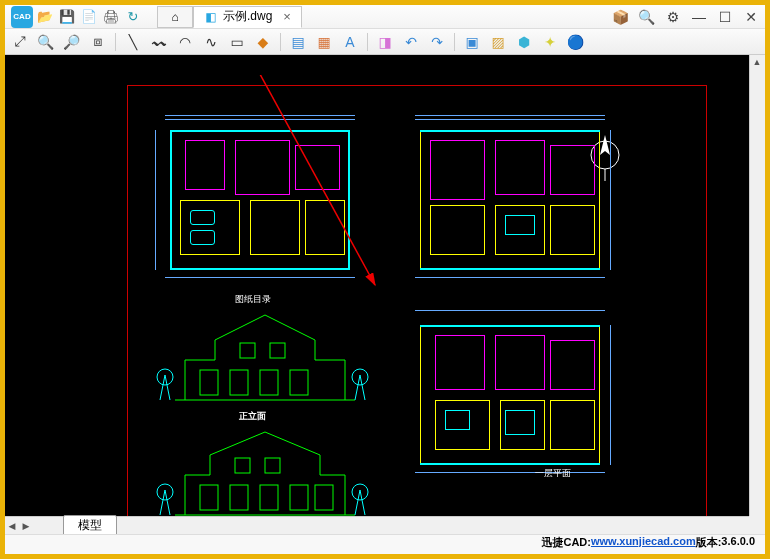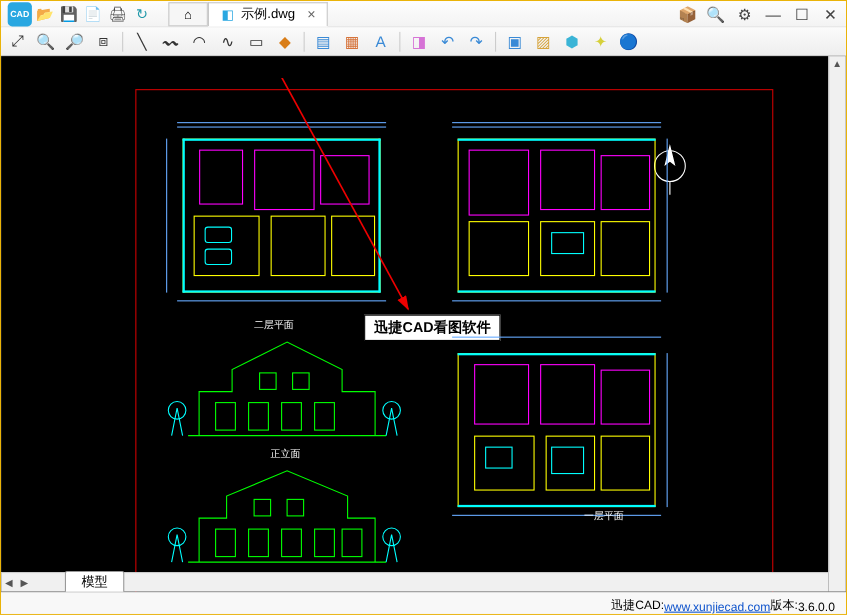--- a/index.html
+++ b/index.html
@@ -1,17 +1,17 @@
 <!DOCTYPE html>
 <html><head>
 <meta charset="utf-8">
 <style>
 * { box-sizing: border-box; margin: 0; padding: 0; }
 body { width: 770px; height: 559px; font-family: "Microsoft YaHei", Arial, sans-serif; font-size: 12px; background: #fff; overflow: hidden; }
-.window { width: 770px; height: 559px; display: flex; flex-direction: column; border: 1px solid #eab308; }
+.window { width: 770px; height: 559px; display: flex; flex-direction: column; border: 5px solid #eab308; }
 .titlebar { height: 24px; background: linear-gradient(#fdfdfd,#f3f3f3); display: flex; align-items: center; padding: 0 6px; border-bottom: 1px solid #ddd; gap: 4px; }
 .app-logo { width: 22px; height: 22px; background: #29a7e1; border-radius: 4px; display: flex; align-items: center; justify-content: center; color: #fff; font-size: 8px; font-weight: bold; }
 .tb-icons { display: flex; gap: 6px; align-items: center; }
 .tb-ico { width: 16px; height: 16px; display: inline-flex; align-items: center; justify-content: center; font-size: 13px; cursor: pointer; }
 .tabs { display: flex; align-items: center; margin-left: 12px; gap: 0; }
 .tab { height: 22px; padding: 0 10px; display: flex; align-items: center; gap: 5px; border: 1px solid #c7c7c7; background: #f6f6f6; font-size: 12px; cursor: pointer; }
 .tab.active { background: #fff; border-bottom-color: #fff; }
 .tab-ico { width: 14px; height: 14px; display: inline-flex; align-items: center; justify-content: center; }
 .tab-close { margin-left: 6px; font-size: 13px; color: #666; }
 .sys-btns { margin-left: auto; display: flex; gap: 10px; align-items: center; }
@@ -33,21 +33,21 @@
 .elev .cyan { stroke: #0ff; }
 .label-box { position: absolute; background: #fff; color: #000; padding: 2px 8px; font-size: 13px; font-weight: bold; border: 1px solid #000; }
 .clabel { position: absolute; color: #fff; font-size: 9px; }
 .arrow-svg { position: absolute; left: 0; top: 0; pointer-events: none; }
 .compass { position: absolute; right: 80px; top: 50px; }
 .scrollbar-v { position: absolute; right: 0; top: 0; bottom: 18px; width: 16px; background: #f0f0f0; border-left: 1px solid #ccc; }
 .scrollbar-h { position: absolute; left: 0; right: 16px; bottom: 0; height: 18px; background: #f0f0f0; border-top: 1px solid #ccc; display: flex; align-items: center; }
 .scroll-corner { position: absolute; right: 0; bottom: 0; width: 16px; height: 18px; background: #f0f0f0; }
 .model-tab { background: #fff; border: 1px solid #999; padding: 1px 14px; margin-left: 30px; font-size: 12px; cursor: pointer; border-radius: 2px 2px 0 0; }
 .scroll-arrow { width: 14px; height: 14px; display: flex; align-items: center; justify-content: center; color: #555; font-size: 9px; cursor: pointer; }
-.statusbar { height: 20px; background: #f8f8f8; border-top: 1px solid #ddd; display: flex; align-items: flex-end; justify-content: flex-end; padding: 0 10px; font-size: 11px; }
+.statusbar { height: 20px; background: #f8f8f8; border-top: 1px solid #ddd; display: flex; align-items: flex-start; justify-content: flex-end; padding: 0 10px; font-size: 11px; font-weight: bold; }
 .statusbar a { color: #1155cc; text-decoration: underline; }
 </style>
 </head>
 <body>
 
 <div class="window">
   <div class="titlebar">
     <div class="app-logo">CAD</div>
     <div class="tb-icons">
       <span class="tb-ico" style="color:#e6a817">📂</span>
@@ -126,56 +126,55 @@
         <div class="mag" style="left:30px; top:25px; width:40px; height:50px;"></div>
         <div class="mag" style="left:80px; top:25px; width:55px; height:55px;"></div>
         <div class="mag" style="left:140px; top:30px; width:45px; height:45px;"></div>
         <div class="room" style="left:25px; top:85px; width:60px; height:55px;"></div>
         <div class="room" style="left:95px; top:85px; width:50px; height:55px;"></div>
         <div class="room" style="left:150px; top:85px; width:40px; height:55px;"></div>
         <div class="furn" style="left:35px; top:95px; width:25px; height:15px; border-radius:3px;"></div>
         <div class="furn" style="left:35px; top:115px; width:25px; height:15px; border-radius:3px;"></div>
         <div class="dim" style="left:10px; top:162px; width:190px; height:1px;"></div>
       </div>
-      <div class="clabel" style="left:170px; top:218px;">二层平面</div>
+      <div class="clabel" style="left:170px; top:218px;">图纸目录</div>
 
       <div class="floor" style="left:340px; top:40px; width:210px; height:170px;">
         <div class="dim" style="left:10px; top:0; width:190px; height:1px;"></div>
         <div class="dim" style="left:10px; top:4px; width:190px; height:1px;"></div>
         <div class="dim" style="left:205px; top:15px; width:1px; height:140px;"></div>
         <div class="room" style="left:15px; top:15px; width:180px; height:140px;"></div>
         <div class="wall" style="left:15px; top:15px; width:180px; height:2px;"></div>
         <div class="wall" style="left:15px; top:153px; width:180px; height:2px;"></div>
         <div class="mag" style="left:25px; top:25px; width:55px; height:60px;"></div>
         <div class="mag" style="left:90px; top:25px; width:50px; height:55px;"></div>
         <div class="mag" style="left:145px; top:30px; width:45px; height:50px;"></div>
         <div class="room" style="left:25px; top:90px; width:55px; height:50px;"></div>
         <div class="room" style="left:90px; top:90px; width:50px; height:50px;"></div>
         <div class="room" style="left:145px; top:90px; width:45px; height:50px;"></div>
         <div class="furn" style="left:100px; top:100px; width:30px; height:20px;"></div>
         <div class="dim" style="left:10px; top:162px; width:190px; height:1px;"></div>
       </div>
 
-      <div class="label-box" style="left:270px; top:215px;">迅捷CAD看图软件</div>
 
       <svg class="elev-out elev" style="left:90px; top:230px;" width="220" height="110">
         <polyline points="30,95 30,55 60,55 60,35 110,10 160,35 160,55 190,55 190,95"></polyline>
         <line x1="20" y1="95" x2="200" y2="95"></line>
         <rect x="45" y="65" width="18" height="25"></rect>
         <rect x="75" y="65" width="18" height="25"></rect>
         <rect x="105" y="65" width="18" height="25"></rect>
         <rect x="135" y="65" width="18" height="25"></rect>
         <rect x="85" y="38" width="15" height="15"></rect>
         <rect x="115" y="38" width="15" height="15"></rect>
         <polyline class="cyan" points="5,95 10,70 15,95"></polyline>
         <circle class="cyan" cx="10" cy="72" r="8"></circle>
         <polyline class="cyan" points="200,95 205,70 210,95"></polyline>
         <circle class="cyan" cx="205" cy="72" r="8"></circle>
       </svg>
-      <div class="clabel" style="left:185px; top:335px;">正立面</div>
+      <div class="clabel" style="left:174px; top:335px;font-weight:bold;">正立面</div>
 
       <svg class="elev-out elev" style="left:90px; top:345px;" width="220" height="110">
         <polyline points="30,95 30,55 55,55 55,35 110,12 165,35 165,55 190,55 190,95"></polyline>
         <line x1="20" y1="95" x2="200" y2="95"></line>
         <rect x="45" y="65" width="18" height="25"></rect>
         <rect x="75" y="65" width="18" height="25"></rect>
         <rect x="105" y="65" width="18" height="25"></rect>
         <rect x="135" y="65" width="18" height="25"></rect>
         <rect x="160" y="65" width="18" height="25"></rect>
         <rect x="80" y="38" width="15" height="15"></rect>

